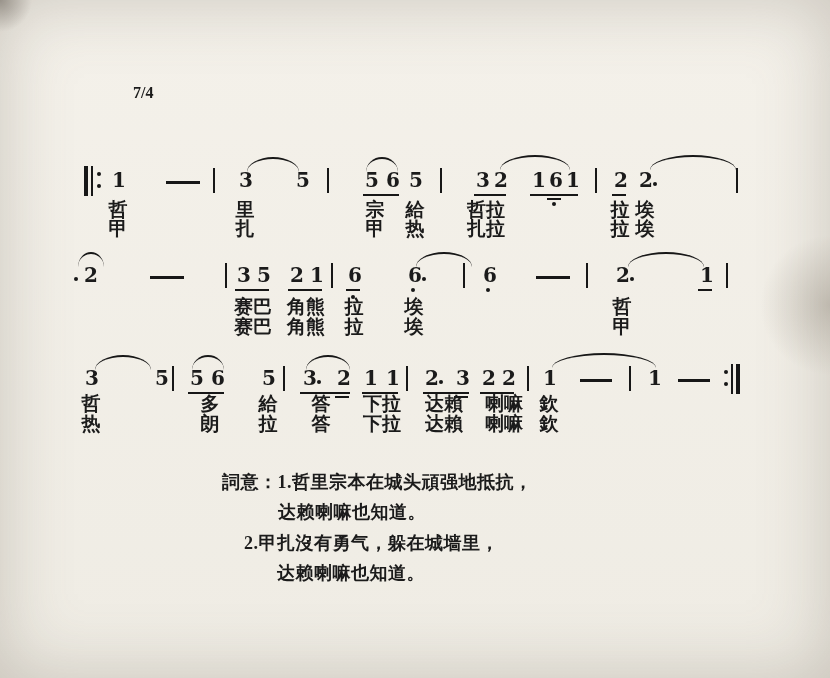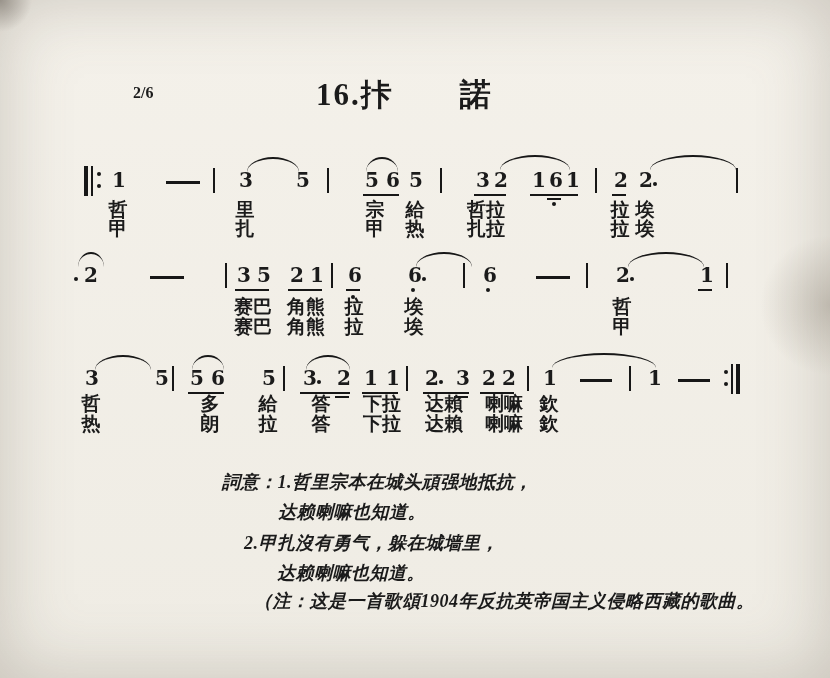--- a/index.html
+++ b/index.html
@@ -24,29 +24,28 @@
   .tie{position:absolute;height:13px;border-top:2.5px solid #171717;
        border-radius:50% 50% 0 0 / 100% 100% 0 0;}
   .ul,.ul2{position:absolute;height:2px;background:#171717;}
   .ul{top:39px;} .ul2{top:43px;}
   .augdot,.lowdot,.rdot{position:absolute;width:4px;height:4px;border-radius:50%;background:#171717;}
   .lyric{position:absolute;font-size:19px;line-height:19px;font-weight:bold;white-space:nowrap;
          transform:translateX(-50%);letter-spacing:0px;}
   .rpt{position:absolute;top:11px;height:30px;}
   .rthick{position:absolute;top:0;width:4px;height:30px;background:#171717;}
   .rthin{position:absolute;top:0;width:2px;height:30px;background:#171717;}
-  .footer{position:absolute;left:0;top:0;width:830px;height:482px;font-style:italic;}
+  .footer{position:absolute;left:0;top:0;width:830px;height:482px;}
   .fline{position:absolute;font-size:18px;font-weight:bold;letter-spacing:.5px;white-space:nowrap;}
 </style>
 </head>
 <body>
 
 <div class="page">
-  <div class="timesig">2/6</div>
-  <div class="title">16.拤　　諾</div>
+  <div class="timesig">7/4</div>
   <div class="score">
       <div class="system" style="left: 0px; top: 155px;">
         <div class="rpt" style="left: 84px;">
           <div class="rthick" style="left: 0px; top: 0px;"></div>
           <div class="rthin" style="left: 7px; top: 0px;"></div>
           <div class="rdot" style="left: 13px; top: 6px;"></div>
           <div class="rdot" style="left: 13px; top: 18px;"></div>
         </div>
         <div class="note" style="left: 112px;">1</div>
         <div class="lyric" style="left: 118px; top: 45px;">哲</div>
@@ -193,15 +192,14 @@
           <div class="rthin" style="left: 7px; top: 0px;"></div>
           <div class="rthick" style="left: 12px; top: 0px;"></div>
         </div>
       </div>
     </div>
   <div class="footer">
     <div class="fline" style="left:222px;top:470px">詞意：1.哲里宗本在城头頑强地抵抗，</div>
     <div class="fline" style="left:278px;top:500px">达赖喇嘛也知道。</div>
     <div class="fline" style="left:244px;top:531px">2.甲扎沒有勇气，躲在城墙里，</div>
     <div class="fline" style="left:277px;top:561px">达赖喇嘛也知道。</div>
-    <div class="fline" style="left:254px;top:589px">（注：这是一首歌頌1904年反抗英帝国主义侵略西藏的歌曲。</div>
   </div>
 </div>
 
 </body></html>

